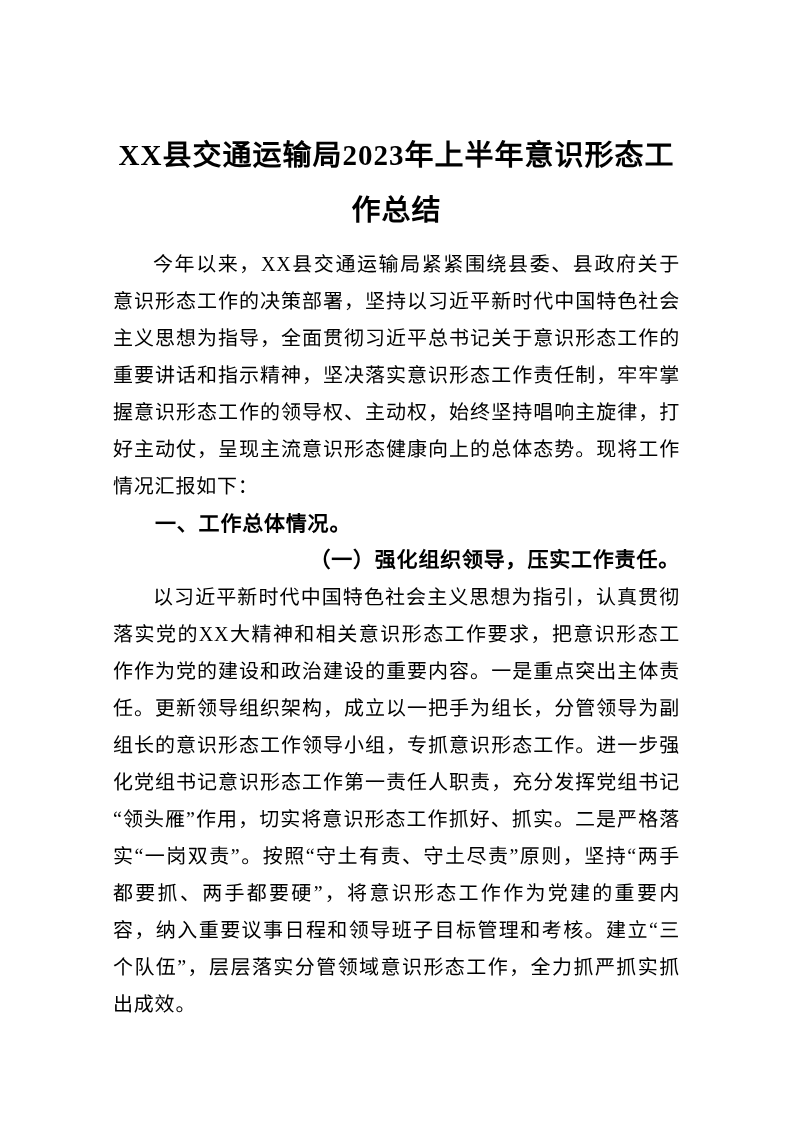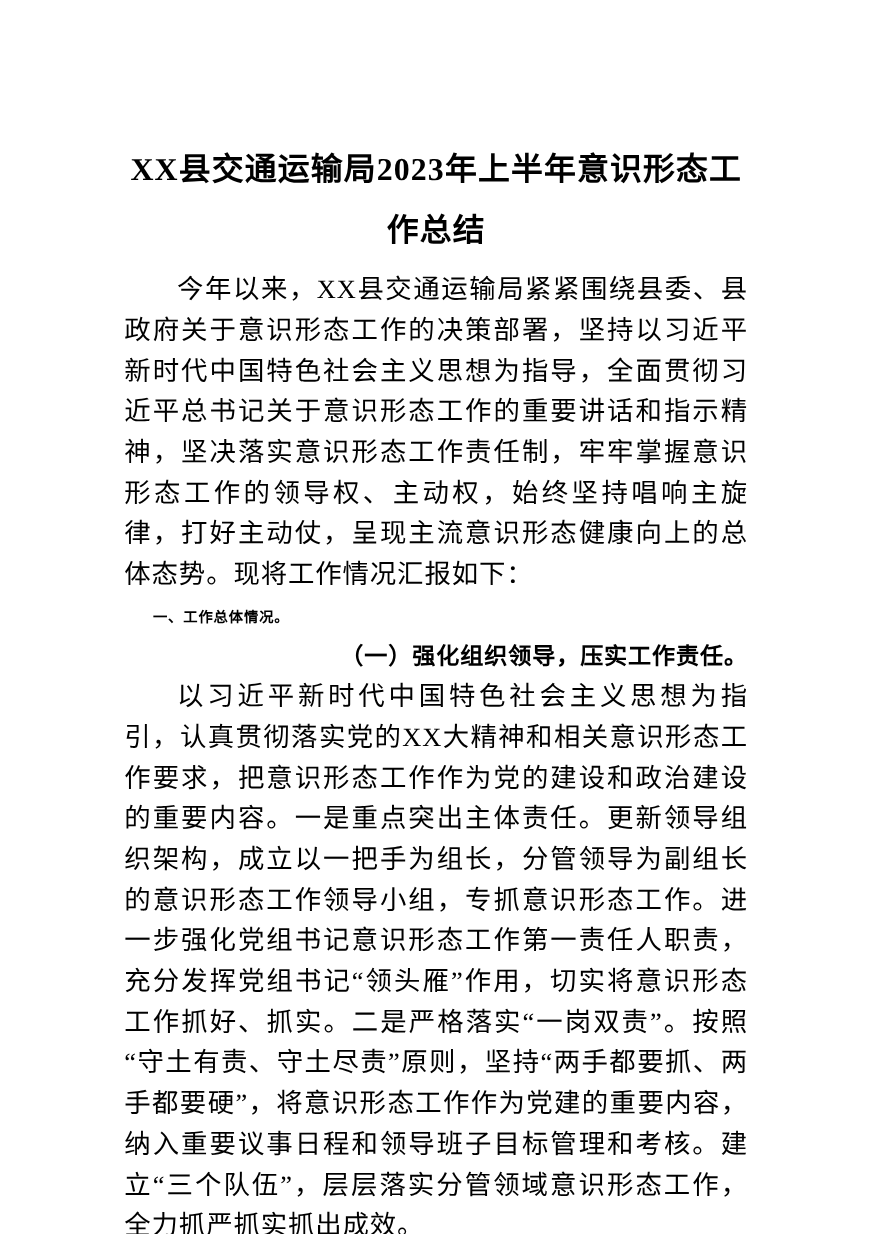--- a/index.html
+++ b/index.html
@@ -25,32 +25,32 @@
     line-height: 55px;
     text-align: center;
     letter-spacing: 1px;
   }
   .doc-body {
     margin-top: 8px;
   }
   .para {
     margin: 0;
     font-family: "Liberation Serif", "DejaVu Serif", serif;
-    font-size: 24px;
+    font-size: 20px;
     line-height: 37px;
     letter-spacing: 0.8px;
     text-align: justify;
     text-indent: 2em;
     word-break: break-all;
   }
   .heading1 {
     margin: 0;
     font-family: "Liberation Sans", "DejaVu Sans", sans-serif;
     font-weight: 700;
-    font-size: 13px;
+    font-size: 21px;
     line-height: 37px;
     letter-spacing: 0.8px;
     text-indent: 2em;
   }
   .heading2 {
     margin: 0;
     font-family: "Liberation Serif", "DejaVu Serif", serif;
     font-weight: 700;
     font-size: 21px;
     line-height: 37px;

